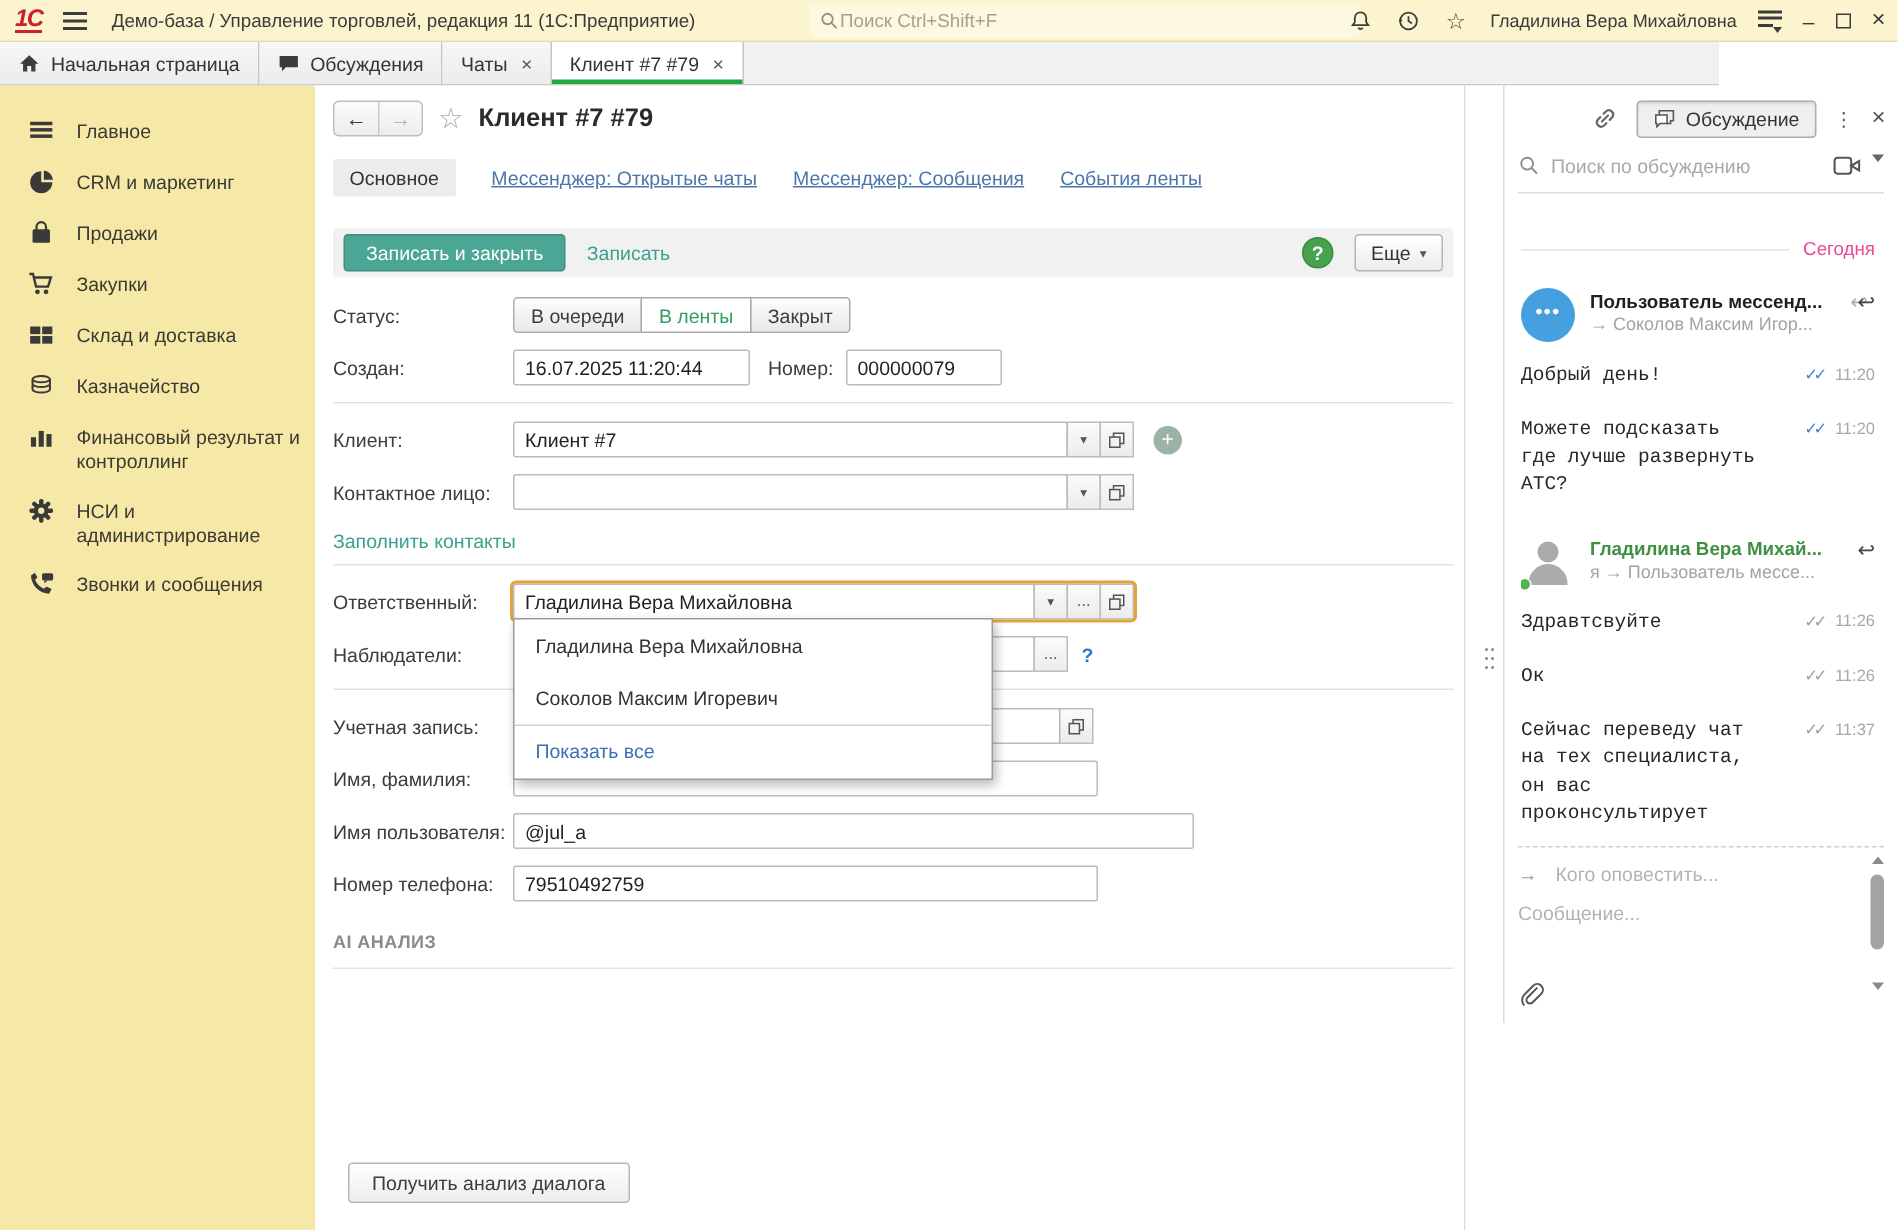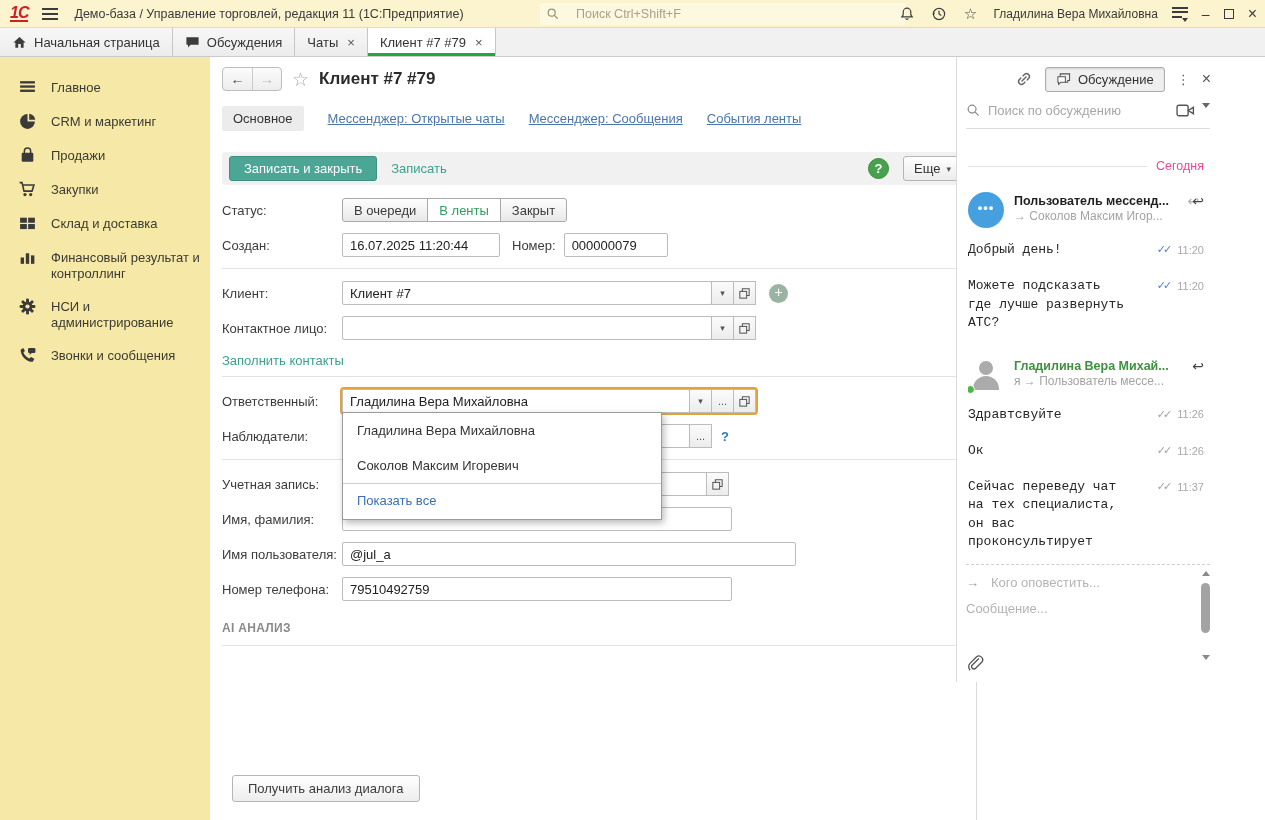--- a/index.html
+++ b/index.html
@@ -6,36 +6,36 @@
   html,body { width:1265px; height:820px; overflow:hidden; }
   body { font-family:"Liberation Sans", sans-serif; font-size:13px; color:#333; background:#fff; }
   .app { position:relative; width:1265px; height:820px; overflow:hidden; }
 
   
   .topbar { position:absolute; left:0; top:0; width:1265px; height:28px; background:#fbf4cf; border-bottom:1px solid #e7ddab; display:flex; align-items:center; padding-left:10px; }
   .logo { color:#cf2026; font-weight:bold; font-style:italic; font-size:16px; letter-spacing:-1px; border-bottom:2px solid #cf2026; line-height:14px; margin-right:14px; }
   .hamburger { width:16px; height:12px; display:flex; flex-direction:column; justify-content:space-between; margin-right:16px; cursor:pointer; }
   .hamburger i { display:block; height:2px; background:#3c3c3c; }
   .app-title { font-size:12.5px; color:#3a3a3a; }
-  .topbar-search { position:absolute; left:540px; top:3px; width:366px; height:22px; background:#fdf9e0; border-radius:2px; display:flex; align-items:center; padding:0 6px;gap:16px; }
+  .topbar-search { position:absolute; left:540px; top:3px; width:366px; height:22px; background:#fdf9e0; border-radius:2px; display:flex; align-items:center; padding:0 6px; }
   .topbar-search input { flex:1; border:none; outline:none; background:transparent; font-size:12.5px; color:#555; font-family:inherit; }
   .topbar-search input::placeholder { color:#aaa089; }
   .topbar-right { position:absolute; right:8px; top:0; height:28px; display:flex; align-items:center; gap:14px; }
   .tb-ic { width:18px; height:18px; display:flex; align-items:center; justify-content:center; cursor:pointer; color:#444; }
   .tb-star { font-size:15px; color:#444; }
   .username { font-size:12px; color:#3a3a3a; }
   .settings-ic { width:16px; height:14px; position:relative; cursor:pointer; }
   .settings-ic i { display:block; height:1.8px; background:#3c3c3c; margin-bottom:2.6px; }
   .settings-ic i.short { width:10px; }
   .settings-ic .car { position:absolute; right:0; bottom:-1px; width:0; height:0; border-left:3.5px solid transparent; border-right:3.5px solid transparent; border-top:4px solid #3c3c3c; }
   .winbtn { font-size:14px; color:#3a3a3a; cursor:pointer; line-height:1; }
   .winbox { width:10px; height:10px; border:1.5px solid #3a3a3a; cursor:pointer; }
 
   
-  .tabbar { position:absolute; left:0; top:28px; width:1265px; height:29px; background:#f1f1f1; border-bottom:1px solid #cbcbcb; display:flex; }
+  .tabbar { position:absolute; left:0; top:28px; width:1146px; height:29px; background:#f1f1f1; border-bottom:1px solid #cbcbcb; display:flex; }
   .tab { display:flex; align-items:center; gap:7px; padding:0 12px; border-right:1px solid #c6c6c6; font-size:13px; color:#333; cursor:pointer; position:relative; background:linear-gradient(#f7f7f7,#ececec); }
   .tab.active { background:#fff; }
   .tab.active:after { content:""; position:absolute; left:0; right:0; bottom:0; height:3px; background:#22a73e; }
   .tab .close { font-size:13px; color:#555; margin-left:2px; }
 
   
   .sidebar { position:absolute; left:0; top:57px; width:210px; height:763px; background:#f6e8a6; padding-top:14px; }
   .side-item { display:flex; align-items:flex-start; gap:14px; padding:8px 8px 8px 18px; cursor:pointer; color:#3b3b33; line-height:16px; }
   .side-item .sic { width:19px; height:19px; flex:none; margin-top:-1px; }
   .side-item span.lab { padding-top:1px; }
@@ -85,21 +85,21 @@
   .dd-sep { border:none; border-top:1px solid #cfcfcf; margin:0; }
   .dd-all { padding:9px 14px 11px 14px; }
   .dd-all a { color:#3b6fb5; cursor:pointer; }
 
   
   .splitter { position:absolute; left:977px; top:57px; width:25px; height:763px; background:#fff; cursor:col-resize; }
   .split-dots { position:absolute; left:13px; top:375px; width:6px; height:16px; }
   .split-dots i { position:absolute; width:2px; height:2px; border-radius:50%; background:#8a8a8a; }
 
   
-  .chat { position:absolute; left:956px; top:57px; width:263px; height:625px; background:#fff; border-left:1px solid #dadada; }
+  .chat { position:absolute; left:1002px; top:57px; width:263px; height:625px; background:#fff; border-left:1px solid #dadada; }
   .chat-header { position:absolute; top:8px; left:8px; right:8px; height:28px; display:flex; align-items:center; justify-content:flex-end; gap:12px; }
   .disc-btn { display:flex; align-items:center; gap:7px; border:1px solid #adadad; border-radius:3px; background:#efefef; box-shadow:inset 0 1px 2px rgba(0,0,0,.12); padding:4px 10px; cursor:pointer; color:#333; }
   .icon-plain { cursor:pointer; color:#555; display:flex; align-items:center; }
   .dots-v { font-size:13px; color:#555; cursor:pointer; letter-spacing:0; }
   .chat-close { font-size:16px; color:#555; cursor:pointer; line-height:1; }
   .chat-search { position:absolute; top:46px; left:9px; right:9px; height:26px; display:flex; align-items:flex-start; gap:7px; border-bottom:1px solid #dcdcdc; padding-bottom:5px; }
   .chat-search input { flex:1; border:none; outline:none; font-size:13px; color:#555; font-family:inherit; background:transparent; min-width:0; }
   .chat-search input::placeholder { color:#a8a8a8; }
   .chev { width:0; height:0; border-left:4.5px solid transparent; border-right:4.5px solid transparent; border-top:5px solid #666; cursor:pointer; }
 
@@ -265,20 +265,30 @@
             <rect x="9.6" y="3.5" width="6.4" height="4.8" fill="#3a3a3a"></rect>
             <rect x="2" y="9.5" width="6.4" height="4.8" fill="#3a3a3a"></rect>
             <rect x="9.6" y="9.5" width="6.4" height="4.8" fill="#3a3a3a"></rect>
           </svg>
         </span>
       <span class="lab">Склад и доставка</span>
     </div>
     <div class="side-item">
       <span class="sic">
           <svg width="19" height="19" viewBox="0 0 18 18">
+            <ellipse cx="9" cy="4.5" rx="5.5" ry="2" fill="none" stroke="#3a3a3a" stroke-width="1.3"></ellipse>
+            <path d="M3.5 4.5 v3 c0 1.1 2.5 2 5.5 2 s5.5-.9 5.5-2 v-3" fill="none" stroke="#3a3a3a" stroke-width="1.3"></path>
+            <path d="M3.5 8 v3 c0 1.1 2.5 2 5.5 2 s5.5-.9 5.5-2 v-3" fill="none" stroke="#3a3a3a" stroke-width="1.3"></path>
+          </svg>
+        </span>
+      <span class="lab">Казначейство</span>
+    </div>
+    <div class="side-item">
+      <span class="sic">
+          <svg width="19" height="19" viewBox="0 0 18 18">
             <rect x="2.5" y="9" width="3.2" height="6" fill="#3a3a3a"></rect>
             <rect x="7.4" y="5" width="3.2" height="10" fill="#3a3a3a"></rect>
             <rect x="12.3" y="7" width="3.2" height="8" fill="#3a3a3a"></rect>
           </svg>
         </span>
       <span class="lab">Финансовый результат и контроллинг</span>
     </div>
     <div class="side-item">
       <span class="sic">
           <svg width="19" height="19" viewBox="0 0 18 18">

